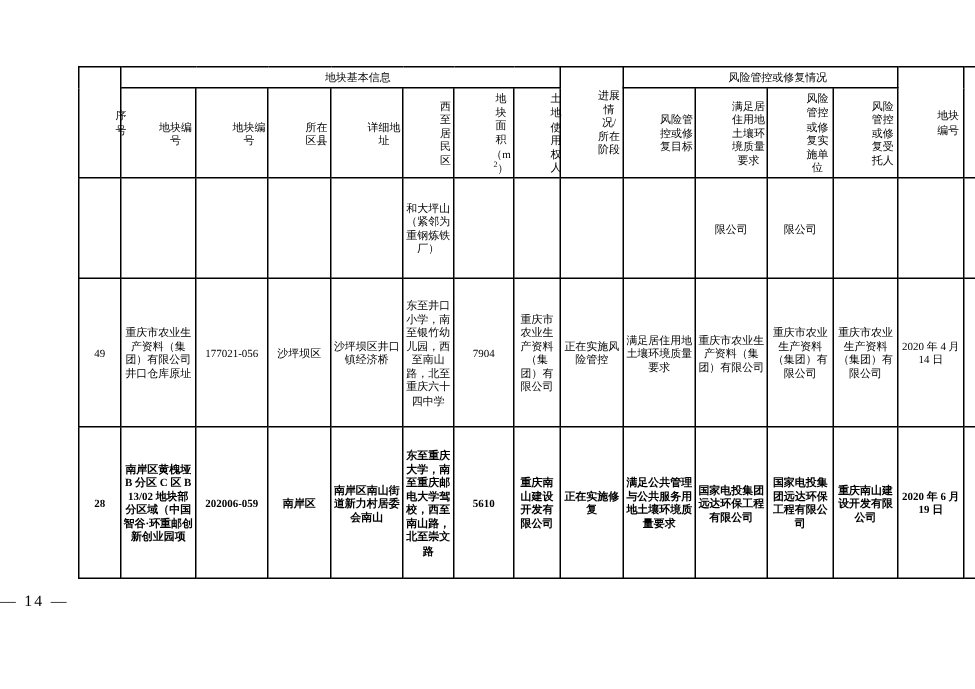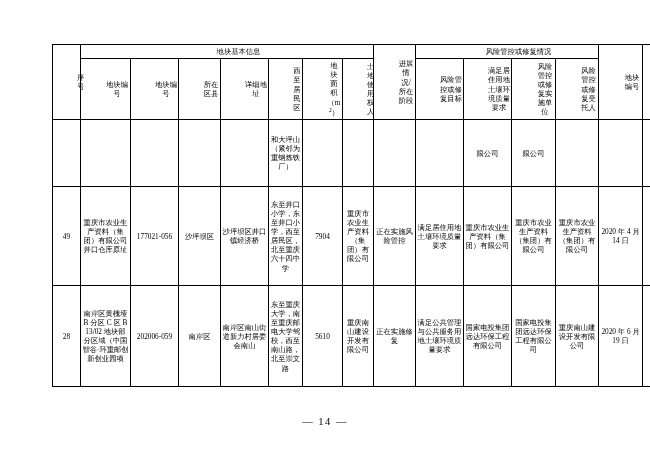--- a/index.html
+++ b/index.html
@@ -45,27 +45,26 @@
   }
   .colhead {
     font-size: 7.4px;
   }
   .sup {
     font-size: 5.5px;
     vertical-align: super;
   }
   .row-1 td { height: 62px; }
   .row-2 td { height: 94px; }
-  .row-3 td { height: 96px; }
+  .row-3 td { height: 96px; font-weight: bold; }
   .pagenum {
     position: absolute;
     left: 0;
     right: 0;
-    bottom: 32px;
-    text-align: center;
+    bottom: 52px;
     font-size: 10.5px;
     letter-spacing: 1.5px;
     font-family: "Liberation Serif", "DejaVu Serif", serif;
   }
   
   col.c0 { width: 28px; }
   col.c1 { width: 50px; }
   col.c2 { width: 48px; }
   col.c3 { width: 42px; }
   col.c4 { width: 48px; }
@@ -144,21 +143,21 @@
         <td></td>
       <td></td>
           <td></td>
         </tr>
       <tr class="row-2">
         <td>49</td>
         <td>重庆市农业生产资料（集团）有限公司井口仓库原址</td>
         <td>177021-056</td>
         <td>沙坪坝区</td>
         <td>沙坪坝区井口镇经济桥</td>
-        <td>东至井口小学，东至井口小学，西至居民区，北至重庆六十四中学</td>
+        <td>东至井口小学，南至银竹幼儿园，西至南山路，北至重庆六十四中学</td>
         <td>7904</td>
         <td>重庆市农业生产资料（集团）有限公司</td>
         <td>正在实施风险管控</td>
         <td>满足居住用地土壤环境质量要求</td>
         <td>重庆市农业生产资料（集团）有限公司</td>
         <td>重庆市农业生产资料（集团）有限公司</td>
         <td>重庆市农业生产资料（集团）有限公司</td>
       <td>2020 年 4 月 14 日</td>
           <td></td>
         </tr>

